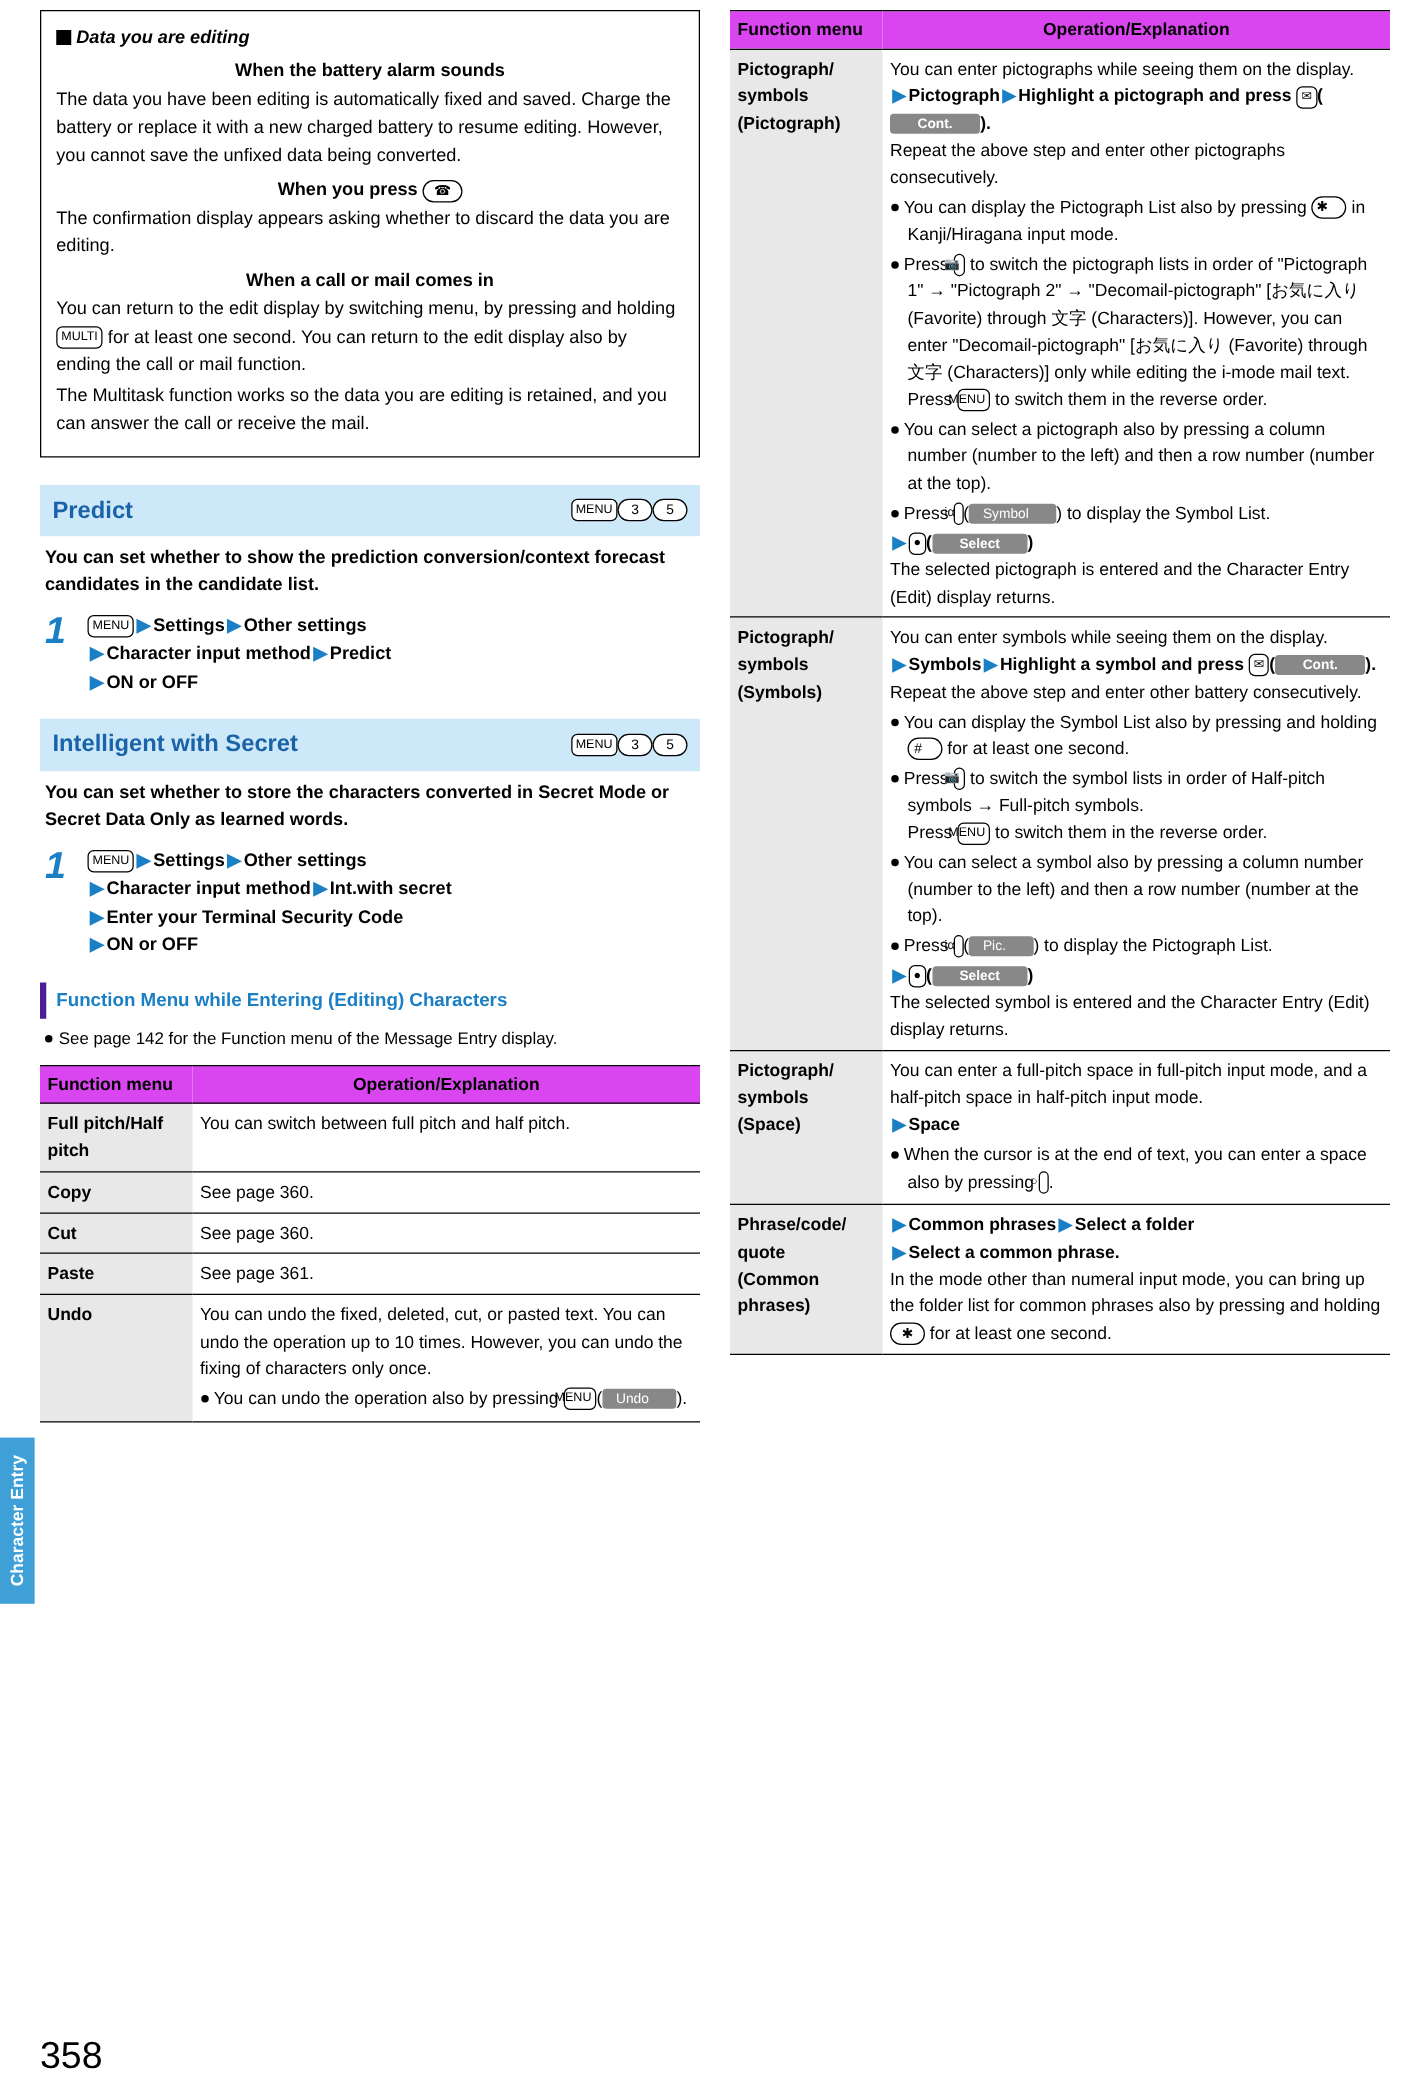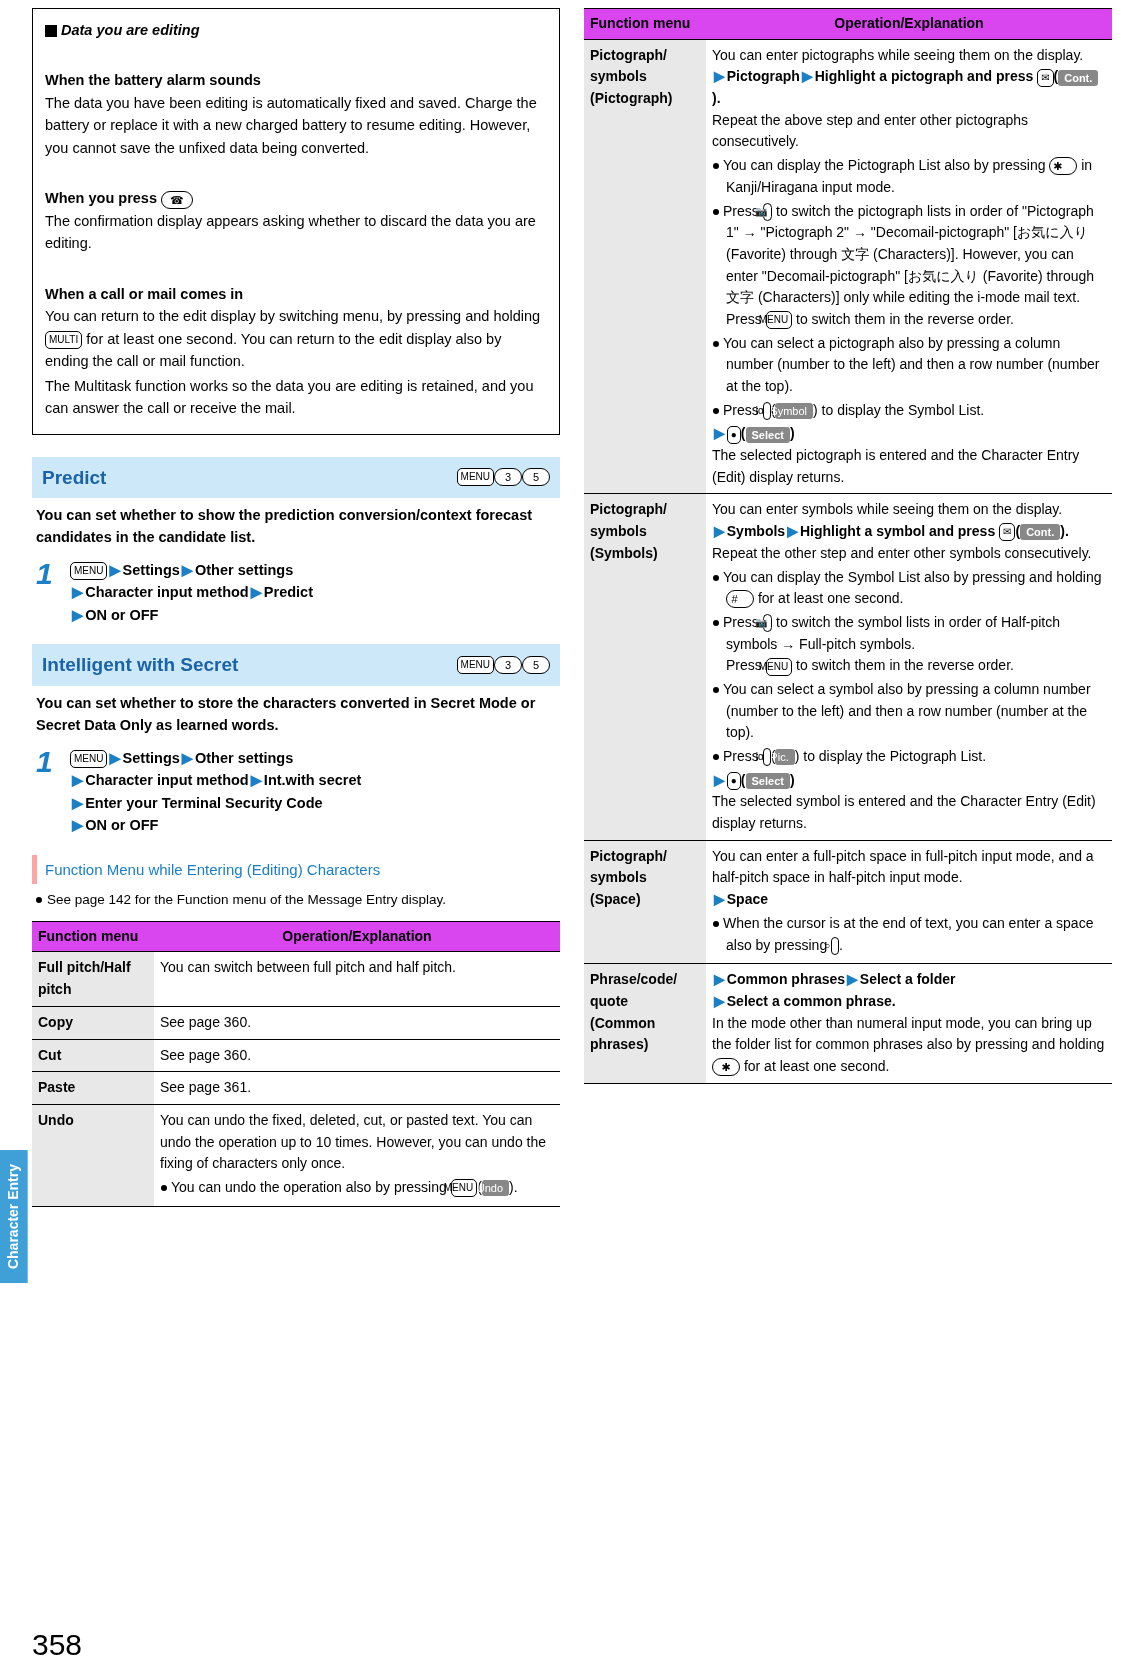--- a/index.html
+++ b/index.html
@@ -7,44 +7,44 @@
   .page { display: flex; padding: 8px 6px 6px 32px; position: relative; }
   .col { width: 528px; }
   .col-left { margin-right: 24px; }
   .info-box { border: 1px solid #000; padding: 10px 12px 12px; margin-bottom: 22px; }
   .info-box .blk { display: inline-block; width: 12px; height: 12px; background: #000; vertical-align: middle; margin-right: 4px; }
   .info-title { font-weight: bold; font-style: italic; }
   .bold { font-weight: bold; }
   .key { display: inline-block; border: 1.5px solid #000; border-radius: 10px; padding: 0 8px; font-size: 11px; line-height: 16px; height: 18px; vertical-align: middle; font-weight: normal; }
   .key.sq { border-radius: 5px; padding: 0 3px; font-size: 10px; }
   .key.round { border-radius: 10px; width: 28px; text-align: center; padding: 0; }
-  .badge { display: inline-block; background: #888; color: #fff; border-radius: 3px; padding: 0 6px; font-size: 11px; line-height: 16px; vertical-align: middle; }
+  .badge { display: inline-block; background: #888; color: #fff; border-radius: 3px; padding: 0 22px; font-size: 11px; line-height: 16px; vertical-align: middle; }
   .section-head { background: #cde8f9; padding: 6px 10px; font-size: 19px; font-weight: bold; color: #1a63a8; margin-bottom: 6px; display: flex; justify-content: space-between; align-items: center; }
   .section-head .shortcut { display: flex; gap: 0px; }
   .section-head .shortcut .key { background: #fff; color: #000; }
   .lead { font-weight: bold; margin-bottom: 10px; padding: 0 4px; }
   .step { display: flex; gap: 10px; margin: 6px 0 18px; padding-left: 4px; }
   .step-num { font-size: 30px; color: #1a7fc4; font-weight: bold; line-height: 1; width: 24px; font-style: italic;}
   .step-body { font-weight: bold; }
   .arr { color: #1a7fc4; font-weight: bold; padding: 0 2px; }
-  .func-head { border-left: 5px solid #fca5a5; color: #1a7fc4; font-weight: normal; padding: 3px 8px; margin: 6px 0 6px; font-size: 15px; }
+  .func-head { border-left: 5px solid #4c1d95; color: #1a7fc4; font-weight: bold; padding: 3px 8px; margin: 6px 0 6px; font-size: 15px; }
   .note { padding: 0 4px 10px; font-size: 13.5px; }
   .note .dot { display: inline-block; width: 6px; height: 6px; background: #000; border-radius: 50%; vertical-align: middle; margin-right: 5px; }
   table.func { width: 100%; border-collapse: collapse; font-size: 14px; border-top: 1.5px solid #000; border-bottom: 1.5px solid #000;}
   table.func th { background: #d946ef; font-weight: bold; padding: 4px 6px; border-bottom: 1.5px solid #000; text-align: left;}
   table.func th:first-child { width: 122px; }
   table.func td { padding: 5px 6px; border-top: 1px solid #000; vertical-align: top; }
   table.func td.fn { background: #e8e8e8; font-weight: bold; }
   table.func tr:first-child td { border-top: none; }
   .bul { display: inline-block; width: 6px; height: 6px; background: #000; border-radius: 50%; vertical-align: middle; margin-right: 4px; margin-left: -2px;}
   .sub-item { padding-left: 14px; text-indent: -11px; margin: 2px 0; }
   .page-num { position: absolute; bottom: 4px; left: 32px; font-size: 30px; }
   .side-tab { position: absolute; left: 0; top: 1150px; background: #3fa0d8; color: #fff; writing-mode: vertical-rl; transform: rotate(180deg); padding: 14px 3px; font-weight: bold; font-size: 14px; }
   .para { margin-bottom: 2px; }
-  .mt { margin-top: 28px; }
+  .mt { margin-top: 5px; text-align: center; }
 </style>
 </head>
 <body>
 
 <div class="side-tab">Character Entry</div>
 
 <div class="page">
   <div class="col col-left">
 
     <div class="info-box">
@@ -158,21 +158,21 @@
         </td>
       </tr>
 
       <tr>
         <td class="fn" style="white-space:pre-line">Pictograph/
 symbols
 (Symbols)</td>
         <td>
           <div>You can enter symbols while seeing them on the display.</div>
           <div><span class="arr">▶</span><b>Symbols</b><span class="arr">▶</span><b><span>Highlight a symbol and press </span><span class="key sq">✉</span>(<span class="badge">Cont.</span>)<span>.</span></b></div>
-          <div>Repeat the other step and enter other symbols consecutively.</div>
+          <div>Repeat the above step and enter other battery consecutively.</div>
           <div class="sub-item"><span class="bul"></span><span>You can display the Symbol List also by pressing and holding </span><span class="key round">#</span><span> for at least one second.</span></div>
           <div class="sub-item"><span class="bul"></span><span>Press </span><span class="key sq">📷</span><span> to switch the symbol lists in order of Half-pitch symbols → Full-pitch symbols.</span><br><span>Press </span><span class="key sq">MENU</span><span> to switch them in the reverse order.</span></div>
           <div class="sub-item"><span class="bul"></span><span>You can select a symbol also by pressing a column number (number to the left) and then a row number (number at the top).</span></div>
           <div class="sub-item"><span class="bul"></span><span>Press </span><span class="key sq">iα</span>(<span class="badge">Pic.</span><span>) to display the Pictograph List.</span></div>
           <div><span class="arr">▶</span><b><span class="key sq">●</span>(<span class="badge">Select</span>)</b></div>
           <div>The selected symbol is entered and the Character Entry (Edit) display returns.</div>
         </td>
       </tr>
 
       <tr>

